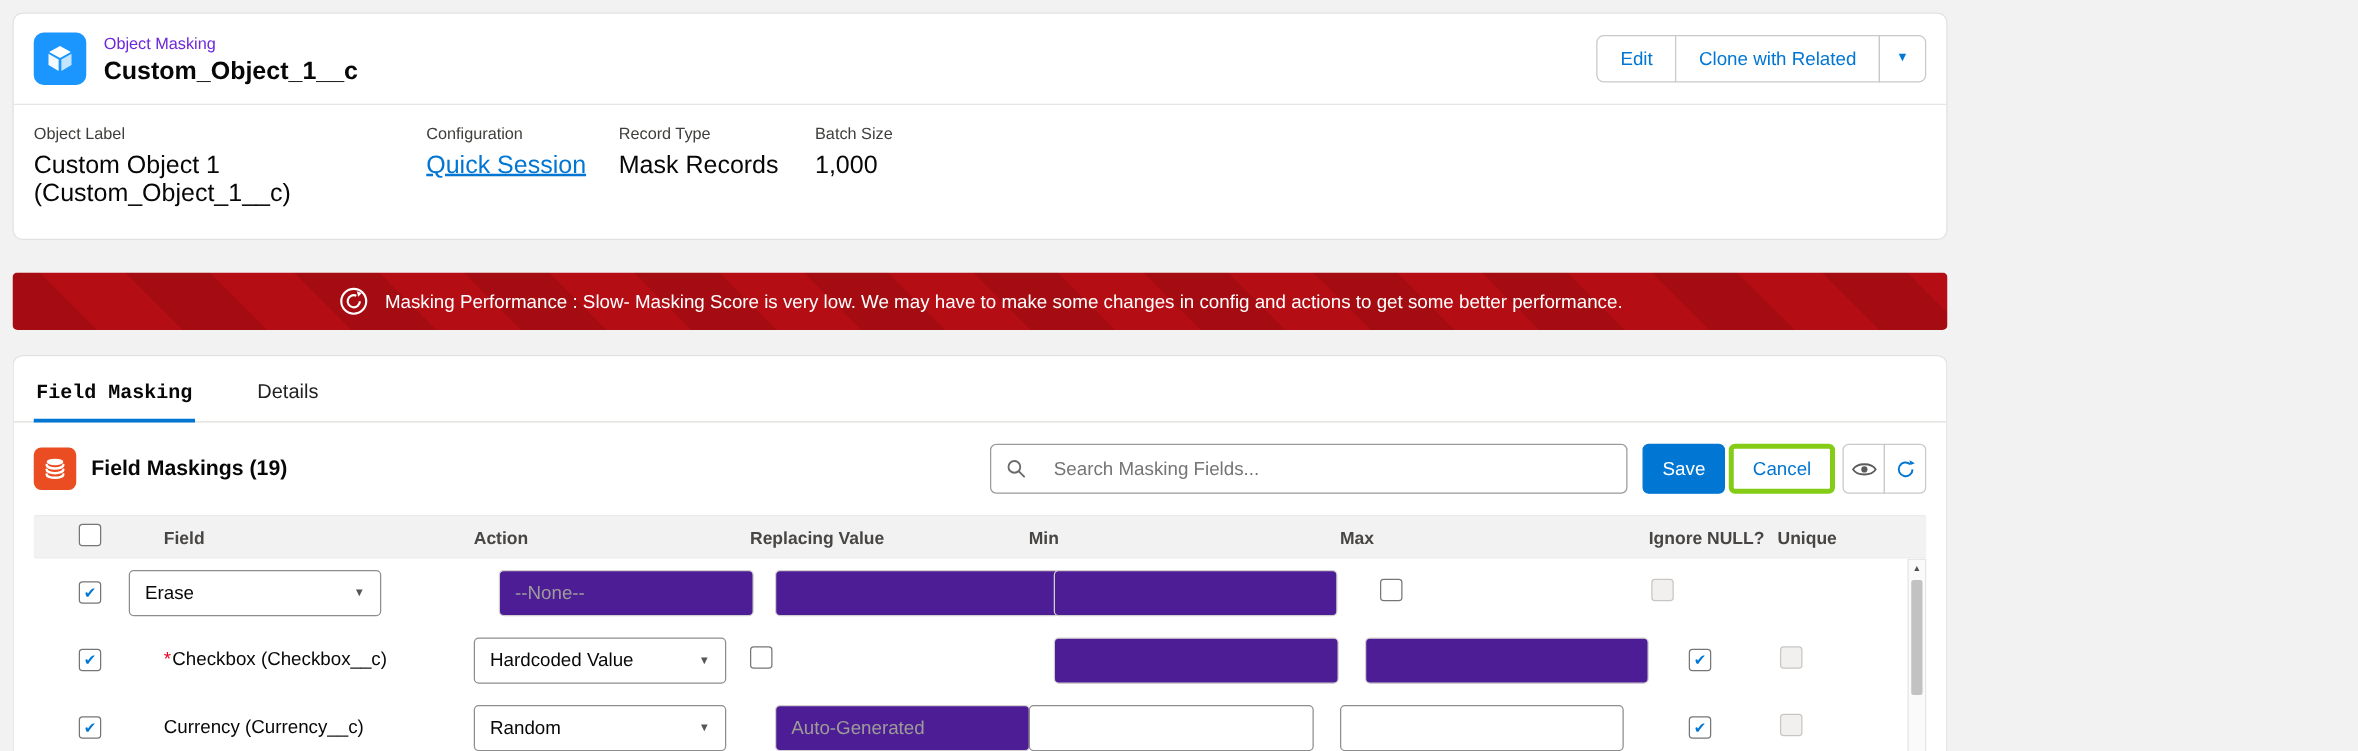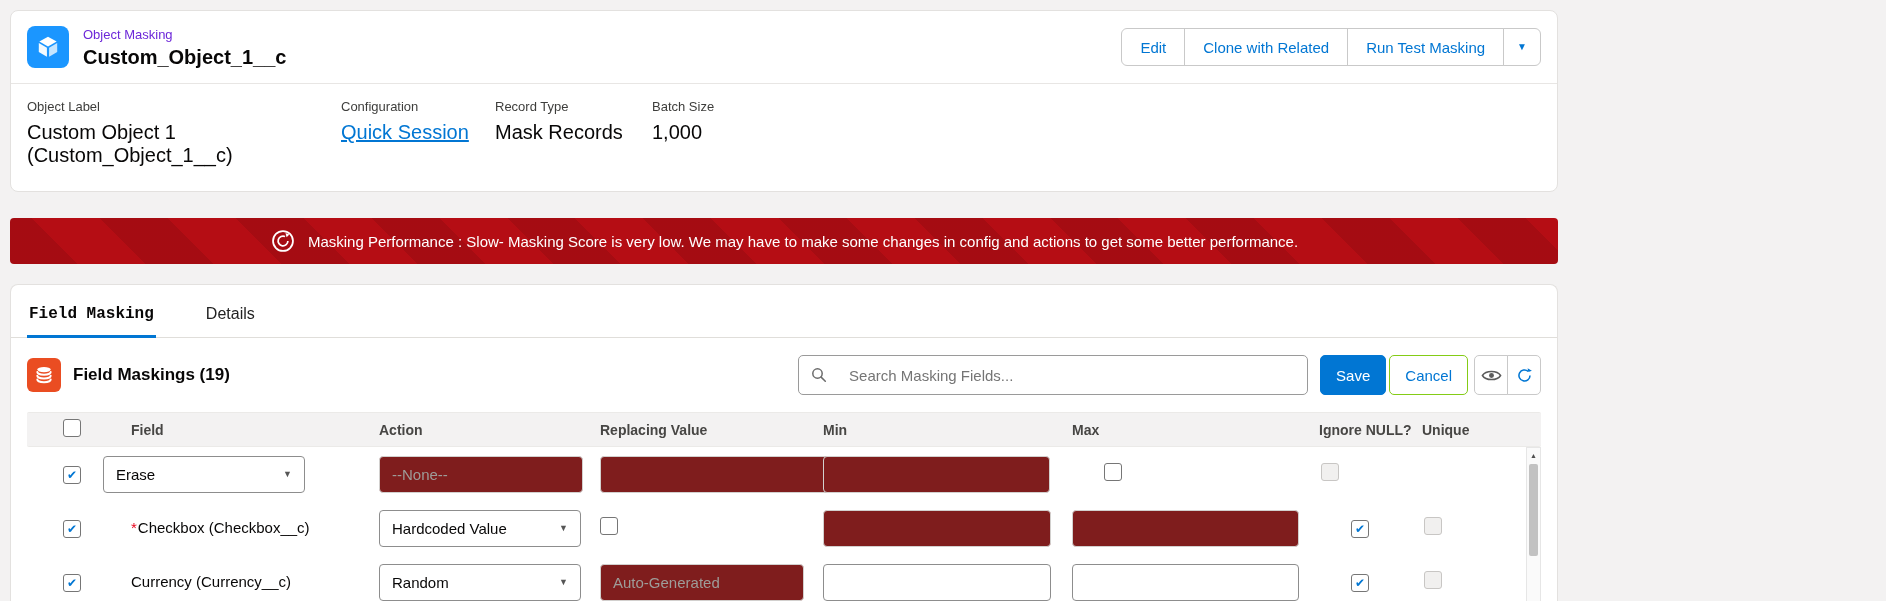--- a/index.html
+++ b/index.html
@@ -62,21 +62,21 @@
   .toolbar .sec-title { font-size: 17px; font-weight: 700; }
   .search {
     margin-left: auto; width: 510px; height: 40px; background: #fff;
     border: 1px solid #9a9a9a; border-radius: 5px;
     display: flex; align-items: center; padding: 0 12px; gap: 22px;
   }
   .search input { border: none; outline: none; flex: 1; font-size: 15px; font-family: inherit; color: #080707; background: transparent; }
   .search input::placeholder { color: #757575; }
   .btn { height: 40px; border-radius: 5px; font-size: 15px; font-family: inherit; cursor: pointer; }
   .btn-primary { background: #0176d3; color: #fff; border: 1px solid #0176d3; padding: 0 15px; margin-left: 12px; }
-  .btn-secondary { background: #fff; color: #0176d3; border: 1px solid #84cc16; padding: 0 15px; margin-left: 3px; }
+  .btn-secondary { background: #fff; color: #0176d3; border: 4px solid #84cc16; padding: 0 15px; margin-left: 3px; }
   .icon-group { display: flex; margin-left: 6px; }
   .ibtn {
     width: 34px; height: 40px; background: #fff; border: 1px solid #c9c9c9;
     display: flex; align-items: center; justify-content: center; cursor: pointer; margin-left: -1px;
   }
   .ibtn:first-child { border-radius: 5px 0 0 5px; margin-left: 0; }
   .ibtn:last-child { border-radius: 0 5px 5px 0; }
 
   
   .table-area { margin: 17px 16px 0; position: relative; }
@@ -107,21 +107,21 @@
     font-size: 15px; cursor: pointer;
   }
   .sel-arrow { font-size: 9px; color: #565656; }
   .tinput {
     height: 37px; background: #fff; border: 1px solid #8d8d8d; border-radius: 4px;
     padding: 0 12px; font-size: 15px; font-family: inherit; color: #080707; outline: none;
   }
   .cell-repl .tinput { width: 204px; }
   .cell-min .tinput { width: 228px; }
   .cell-max .tinput { width: 227px; }
-  .tinput.off { background: #7f1d1d; border-color: #d2d0ce; color: #9e9c99; }
+  .tinput.off { background: #4c1d95; border-color: #d2d0ce; color: #9e9c99; margin-left: 20px; }
 
   
   .scrollbar {
     position: absolute; top: 35px; right: 0; width: 15px; height: 300px;
     background: #fafafa; border: 1px solid #e6e6e6;
   }
   .sb-arrow { height: 15px; display: flex; align-items: center; justify-content: center; font-size: 7px; color: #4f4f4f; cursor: pointer; }
   .sb-thumb { position: absolute; top: 16px; left: 2px; right: 2px; height: 92px; background: #c2c2c2; border-radius: 2px; cursor: pointer; }
 </style>
 </head>
@@ -138,21 +138,20 @@
           <path d="M20.5 8.3 L13 12.6 V21 L20.5 16.7 Z" fill="#fff" opacity="0.75"></path>
         </svg>
       </span>
       <div class="hc-text">
         <div class="entity">Object Masking</div>
         <div class="title">Custom_Object_1__c</div>
       </div>
       <div class="hc-actions">
         <button class="hbtn">Edit</button>
         <button class="hbtn">Clone with Related</button>
-        <button class="hbtn">Run Test Masking</button>
         <button class="hbtn icon-only">
           <span class="dd-caret">▼</span>
         </button>
       </div>
     </div>
     <div class="hc-details">
       <div class="detail d1">
         <div class="lbl">Object Label</div>
         <div class="val">Custom Object 1 (Custom_Object_1__c)</div>
       </div>

